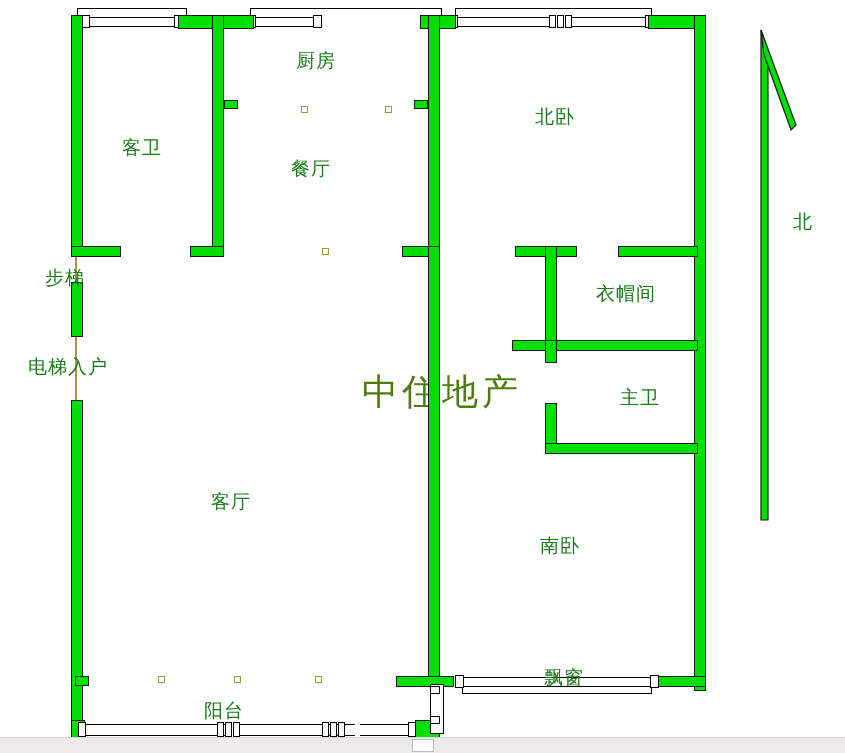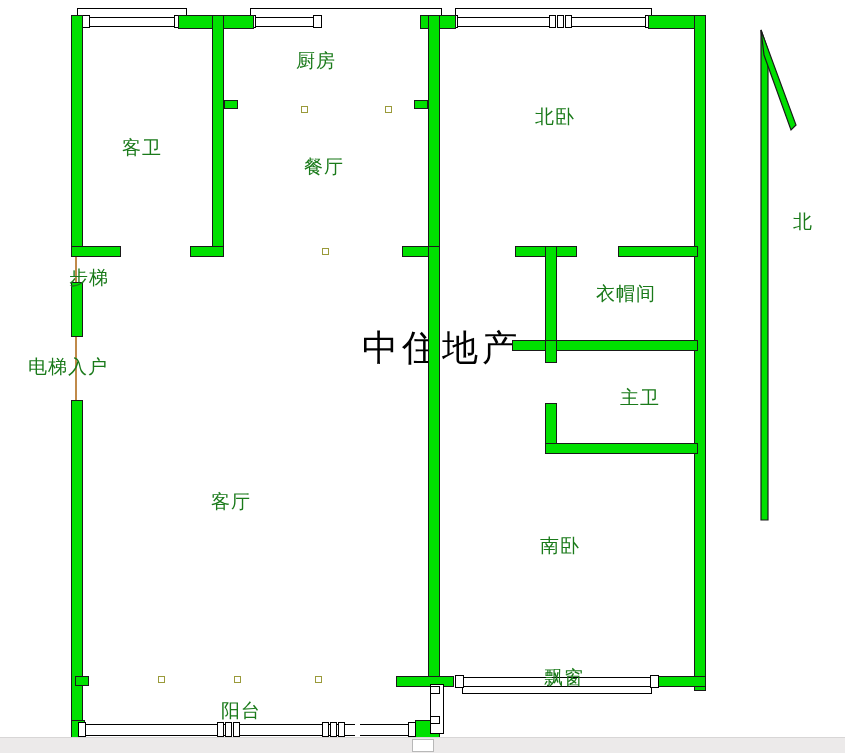--- a/index.html
+++ b/index.html
@@ -67,25 +67,26 @@
     position: absolute;
     width: 7px;
     height: 7px;
     border: 1px solid #9a9a3a;
     box-sizing: border-box;
     background: #ffffff;
   }
   
   .watermark {
     position: absolute;
-    color: #000000;
+    color: #4d7c0f;
     font-size: 36px;
     letter-spacing: 4px;
     white-space: nowrap;
     line-height: 1;
+    margin-top: 44px;
   }
   
   .compass-shaft {
     position: absolute;
   }
   
   .bottom-strip {
     position: absolute;
     left: 0;
     width: 845px;
@@ -216,29 +217,29 @@
   <div class="win-mid" style="left:455px; top:675px; width:9px; height:13px;"></div>
   <div class="win-mid" style="left:650px; top:675px; width:9px; height:13px;"></div>
 
   <svg class="compass-shaft" style="left:748px; top:10px;" width="70" height="520" viewBox="0 0 70 520">
     <polygon points="13,20 20,40 20,510 13,510 13,40" fill="#00e000" stroke="#1a1a1a" stroke-width="1.2"></polygon>
     <polygon points="13,20 48,115 43,120 16,45" fill="#00e000" stroke="#1a1a1a" stroke-width="1.2"></polygon>
   </svg>
 
   <div class="label" style="left:122px; top:138px;">客卫</div>
   <div class="label" style="left:296px; top:51px;">厨房</div>
-  <div class="label" style="left:304px; top:159px;font-family:Liberation Mono, monospace;">餐厅</div>
+  <div class="label" style="left:291px; top:159px;">餐厅</div>
   <div class="label" style="left:535px; top:107px;">北卧</div>
   <div class="label" style="left:596px; top:284px;">衣帽间</div>
   <div class="label" style="left:620px; top:388px;">主卫</div>
   <div class="label" style="left:540px; top:536px;">南卧</div>
   <div class="label" style="left:211px; top:494px;font-family:Liberation Mono, monospace;">客厅</div>
-  <div class="label" style="left:221px; top:701px;">阳台</div>
-
-  <div class="label" style="left:45px; top:268px;margin-left:24px;">步梯</div>
+  <div class="label" style="left:204px; top:701px;">阳台</div>
+
+  <div class="label" style="left:45px; top:268px;">步梯</div>
   <div class="label" style="left:28px; top:357px;">电梯入户</div>
   <div class="label" style="left:544px; top:668px;">飘窗</div>
   <div class="label" style="left:793px; top:212px;">北</div>
 
   <div class="dot" style="left:301px; top:106px;"></div>
   <div class="dot" style="left:385px; top:106px;"></div>
   <div class="dot" style="left:322px; top:248px;"></div>
   <div class="dot" style="left:158px; top:676px;"></div>
   <div class="dot" style="left:234px; top:676px;"></div>
   <div class="dot" style="left:315px; top:676px;"></div>

